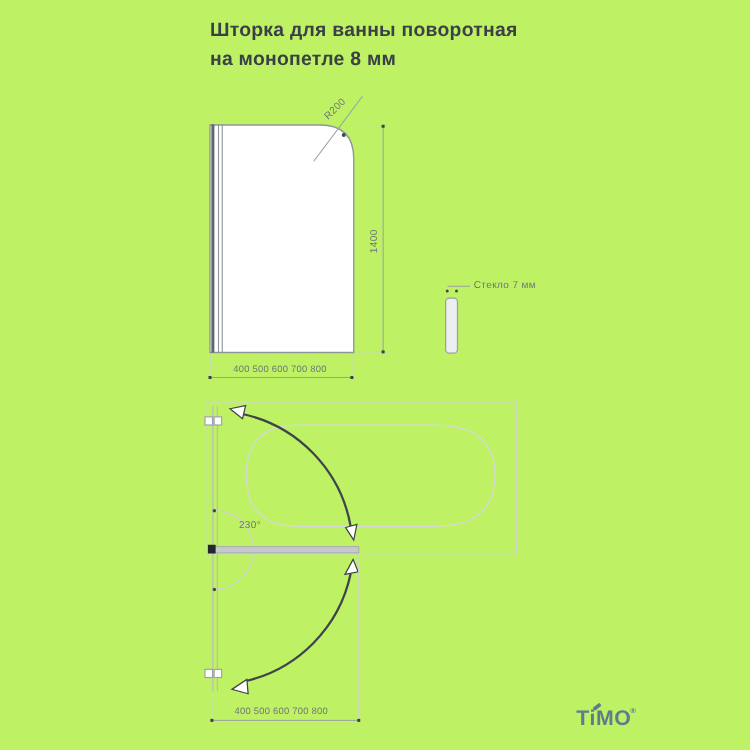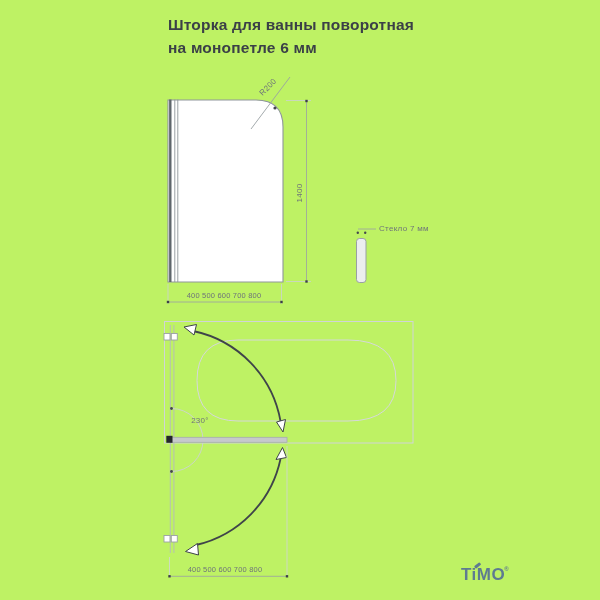--- a/index.html
+++ b/index.html
@@ -37,21 +37,21 @@
     background:#5e7b91;transform:rotate(-38deg);border-radius:1px;
   }
 </style>
 </head>
 <body>
 
 <div class="page">
 
   <div class="title">
     <div>Шторка для ванны поворотная</div>
-    <div>на монопетле 6 мм</div>
+    <div>на монопетле 8 мм</div>
   </div>
 
   <svg width="600" height="600" viewBox="0 0 600 600">
 
     <path d="M168,282 L168,100 L256,100 Q283,100 283,127 L283,282 Z" fill="#ffffff" stroke="#8f969b" stroke-width="1.1"></path>
     <line x1="170.3" y1="99.5" x2="170.3" y2="282" stroke="#5f666c" stroke-width="2.4"></line>
     <line x1="174.8" y1="99.5" x2="174.8" y2="282" stroke="#8f969b" stroke-width="0.9"></line>
     <line x1="177.8" y1="99.5" x2="177.8" y2="282" stroke="#8f969b" stroke-width="0.9"></line>
 
     <line x1="251" y1="129" x2="290" y2="77" stroke="#9aa0a4" stroke-width="0.9"></line>

